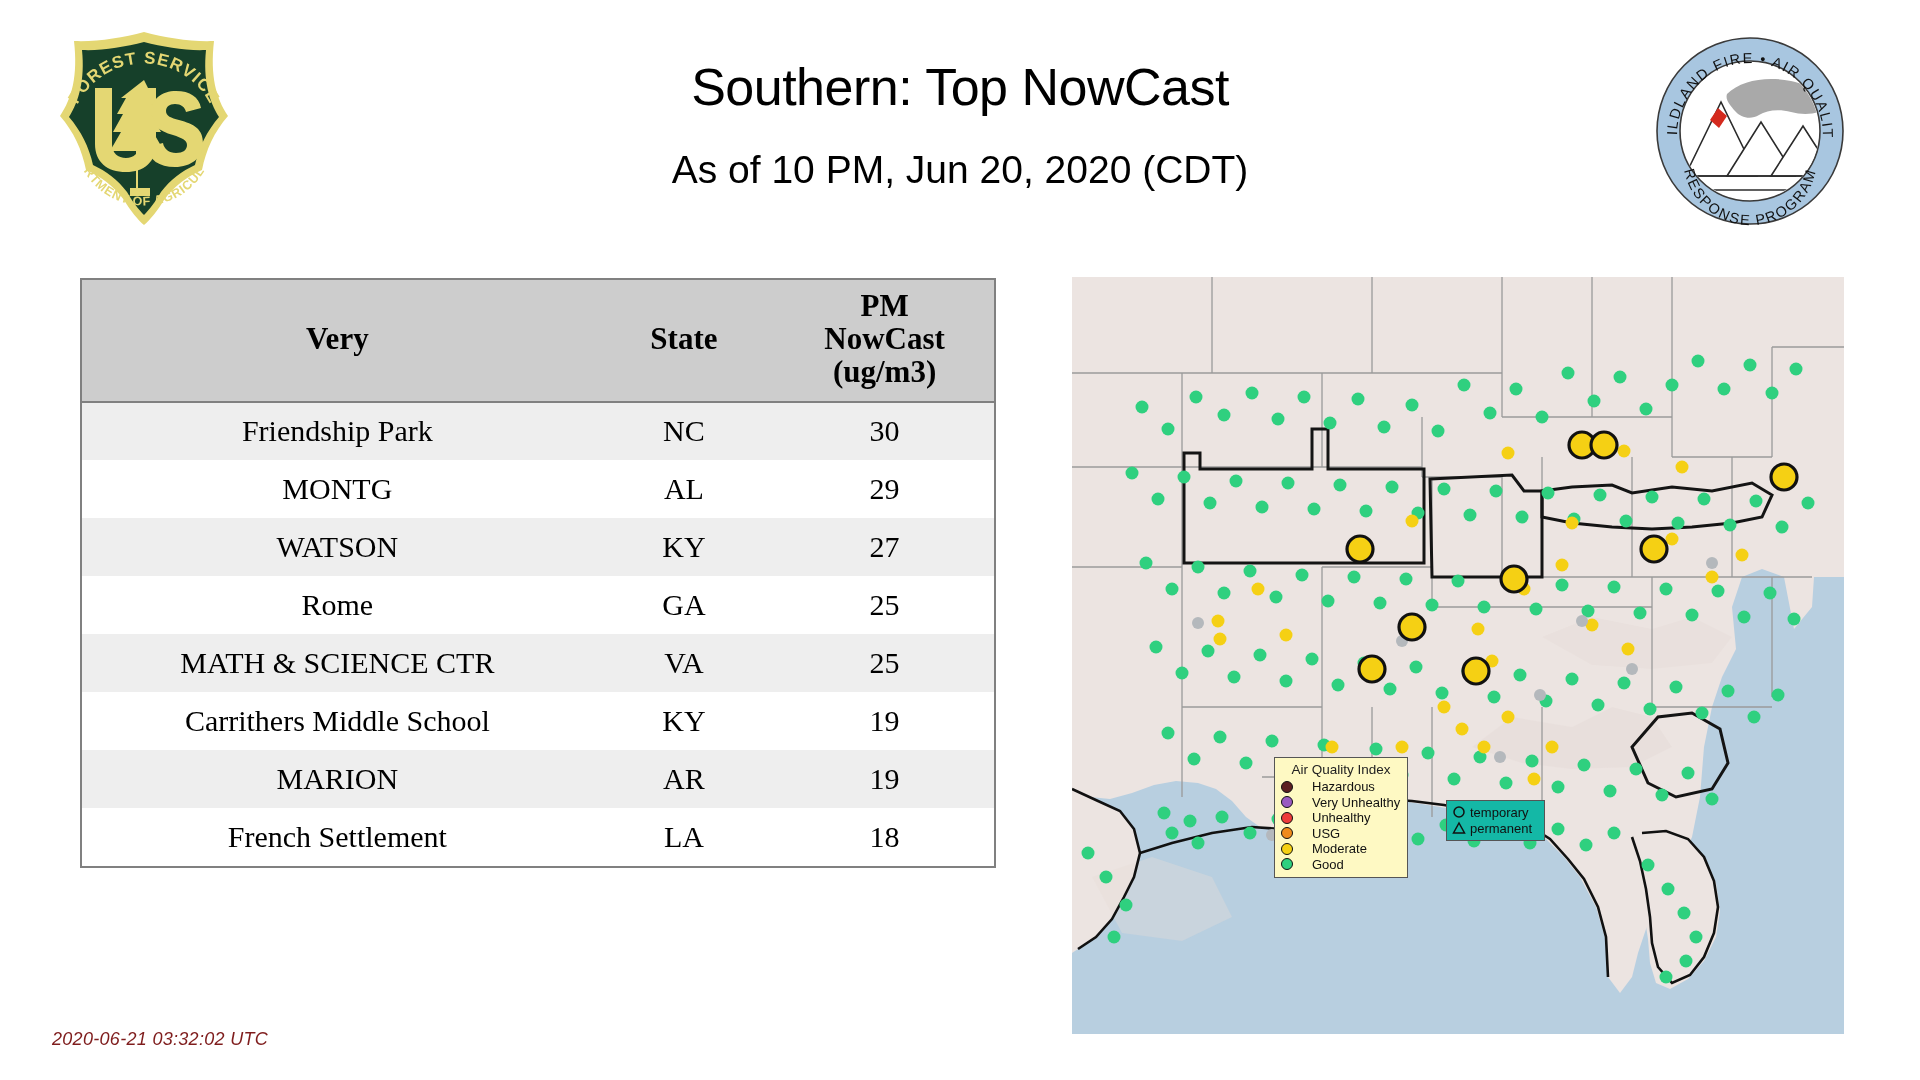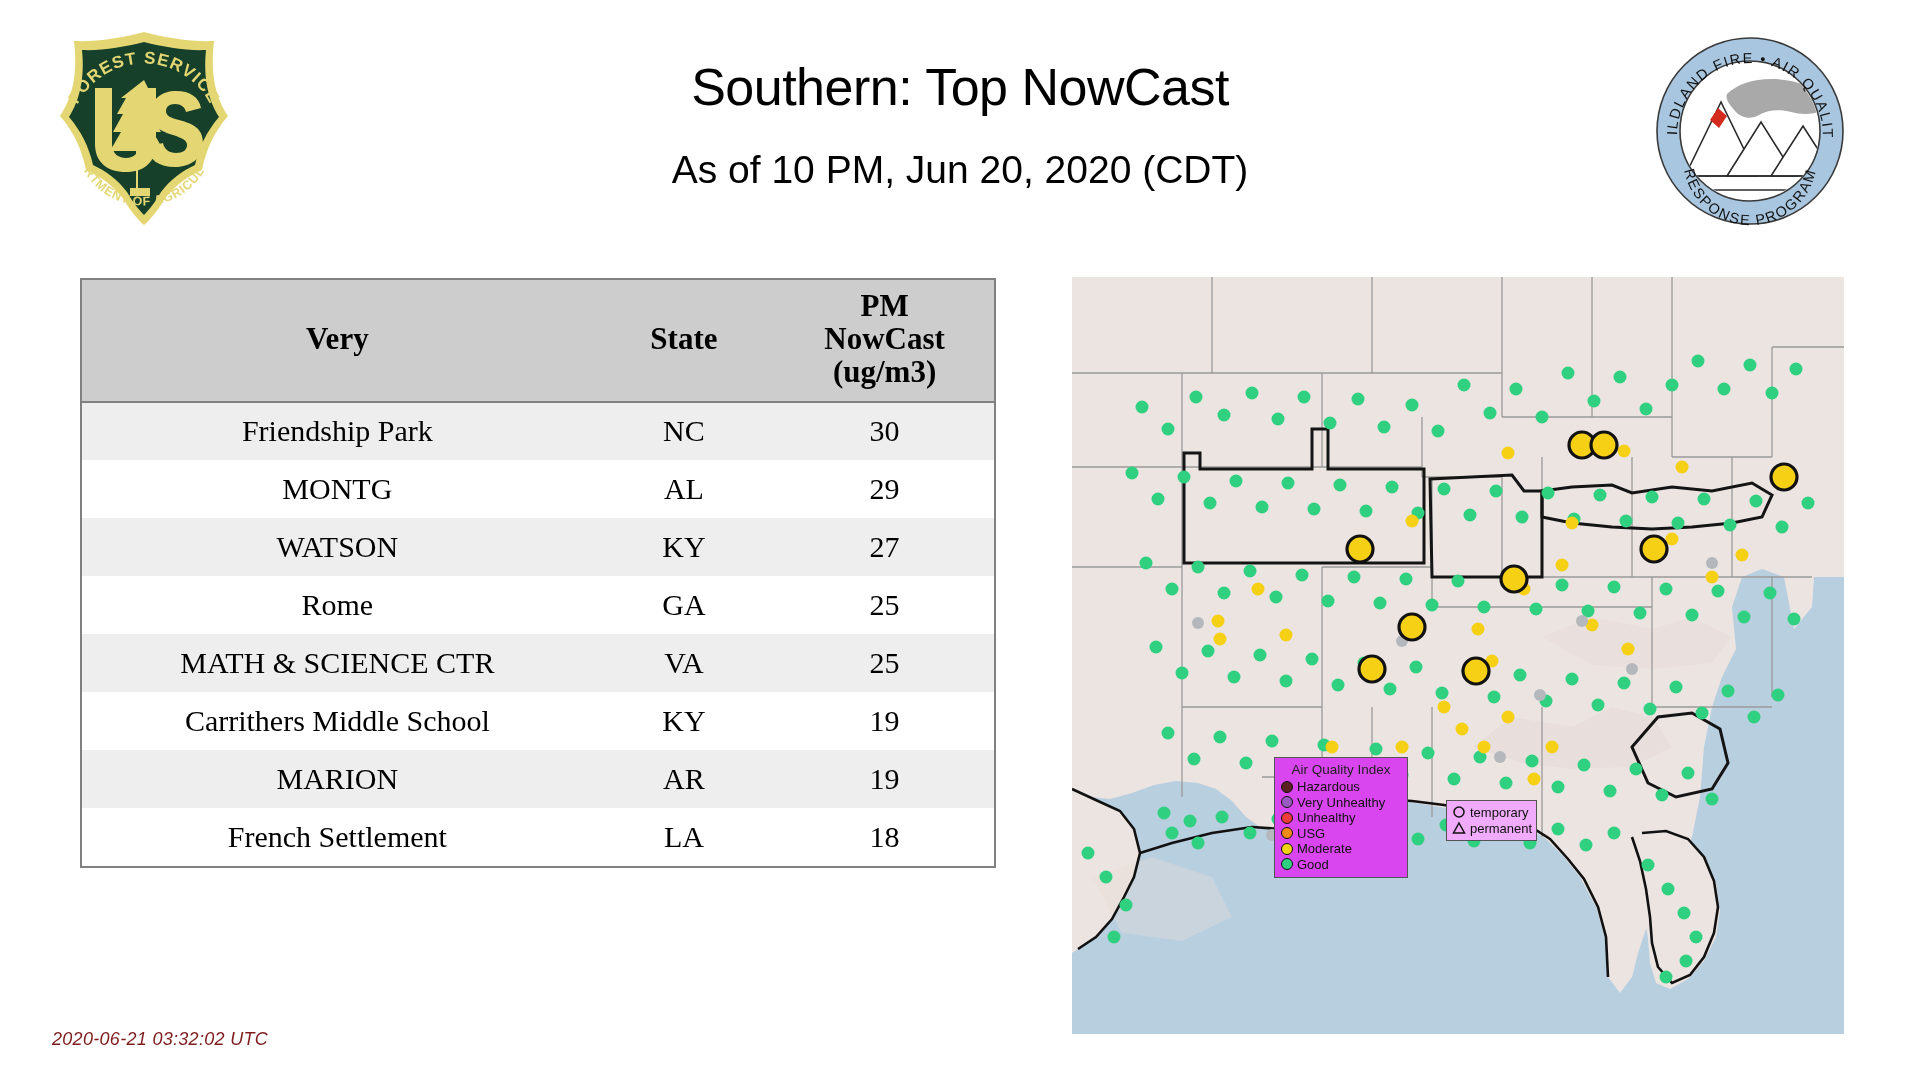--- a/index.html
+++ b/index.html
@@ -82,42 +82,42 @@
     width: 772px; height: 757px;
     overflow: hidden;
     background: #b8cfe0;
   }
   .map-frame svg { display: block; width: 100%; height: 100%; }
 
   
   .legend-aqi {
     position: absolute; left: 1274px; top: 757px;
     width: 134px;
-    background: #d946ef;
+    background: #fef9c3;
     border: 1.5px solid #555;
     padding: 4px 6px 5px 6px;
   }
   .legend-aqi .lg-title {
     font-size: 13.5px; color: #222; text-align: center; margin-bottom: 2px;
     font-family: "Liberation Sans", sans-serif;
   }
   .legend-aqi .lg-row {
-    display: flex; align-items: center; gap: 4px; height: 15.5px;
+    display: flex; align-items: center; gap: 19px; height: 15.5px;
   }
   .legend-aqi .lg-dot {
     width: 12px; height: 12px; border-radius: 50%;
     border: 1.2px solid #111; flex: 0 0 auto;
   }
   .legend-aqi .lg-label { font-size: 13px; color: #111; white-space: nowrap;
     font-family: "Liberation Sans", sans-serif; line-height: 1; }
 
   .legend-site {
     position: absolute; left: 1446px; top: 800px;
-    background: #f0abfc; border: 1.5px solid #555;
-    padding: 3px 4px 4px 5px;
+    background: #14b8a6; border: 1.5px solid #555;
+    padding: 3px 12px 4px 5px;
   }
   .legend-site .ls-row { display: flex; align-items: center; gap: 4px; height: 16px; }
   .legend-site .ls-label { font-size: 13px; color: #111; white-space: nowrap;
     font-family: "Liberation Sans", sans-serif; line-height: 1; }
   .legend-site svg { display:block; }
 </style>
 </head>
 <body>
 
 <div id="slide">

